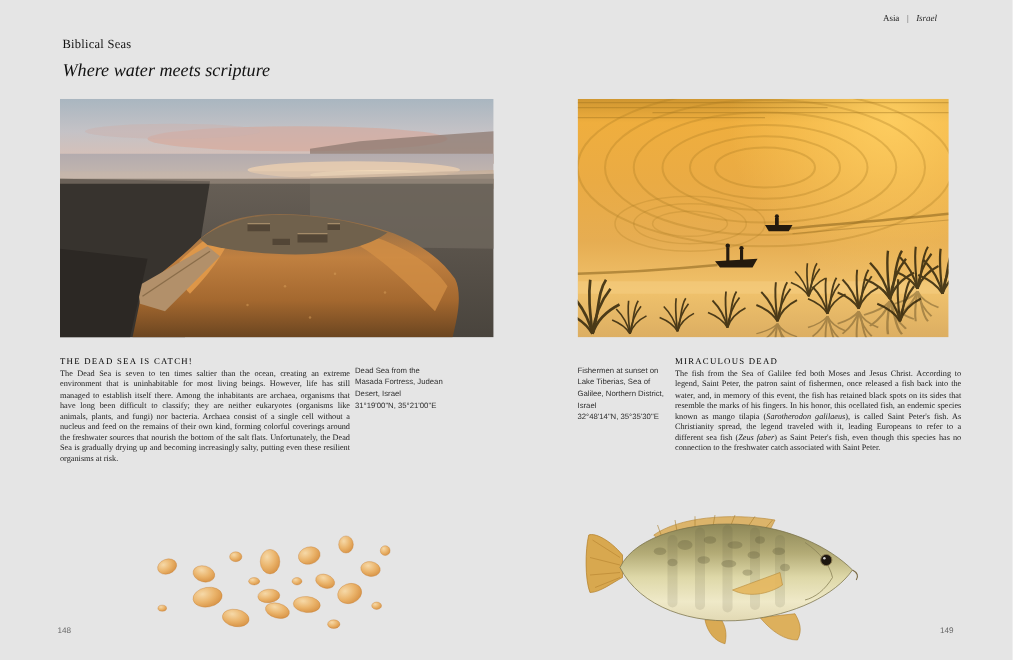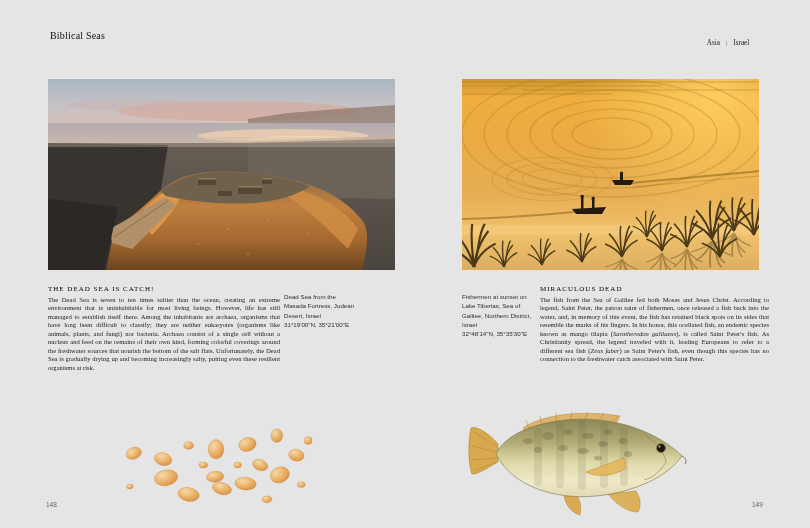--- a/index.html
+++ b/index.html
@@ -3,21 +3,21 @@
 <meta charset="utf-8">
 <style>
   html,body{margin:0;padding:0;}
   .spread{position:relative;width:810px;height:528px;background:#e5e5e5;overflow:hidden;
           font-family:"Liberation Serif",serif;color:#1a1a1a;}
   .abs{position:absolute;}
   
   .folio-header{top:11px;left:688px;width:80px;font-size:7.2px;color:#222;
                 display:flex;align-items:baseline;gap:6px;justify-content:center;}
   .folio-header .sep{color:#555;font-size:7px;}
-  .folio-header .country{margin-top:28px;}
+  .folio-header .country{font-style:italic;}
   
   .title-main{left:50px;top:30px;font-size:10px;letter-spacing:.2px;color:#111;}
   .title-sub{left:50px;top:49px;font-size:14.5px;font-style:italic;color:#111;}
   
   .photo{overflow:hidden;}
   .photo svg{display:block;width:100%;height:100%;}
   .photo-left{left:48px;top:79px;width:347px;height:191px;}
   .photo-right{left:462px;top:79px;width:297px;height:191px;}
   
   .heading{font-size:7px;letter-spacing:1px;color:#000;white-space:nowrap;}
@@ -45,20 +45,21 @@
 
 <div class="spread">
 
   <div class="abs folio-header">
     <span>Asia</span>
     <span class="sep">|</span>
     <span class="country">Israel</span>
   </div>
 
   <div class="abs title-main">Biblical Seas</div>
+  <div class="abs title-sub">Where water meets scripture</div>
 
   <div class="abs photo photo-left">
     <svg viewBox="0 0 347 191" preserveAspectRatio="none">
       <defs>
         <linearGradient id="skyG" x1="0" y1="0" x2="0" y2="1">
           <stop offset="0" stop-color="#a9b6c0"></stop>
             <stop offset="0.5" stop-color="#c4c2c6"></stop>
             <stop offset="1" stop-color="#dbc0b4"></stop>
         </linearGradient>
         <linearGradient id="seaG" x1="0" y1="0" x2="0" y2="1">

